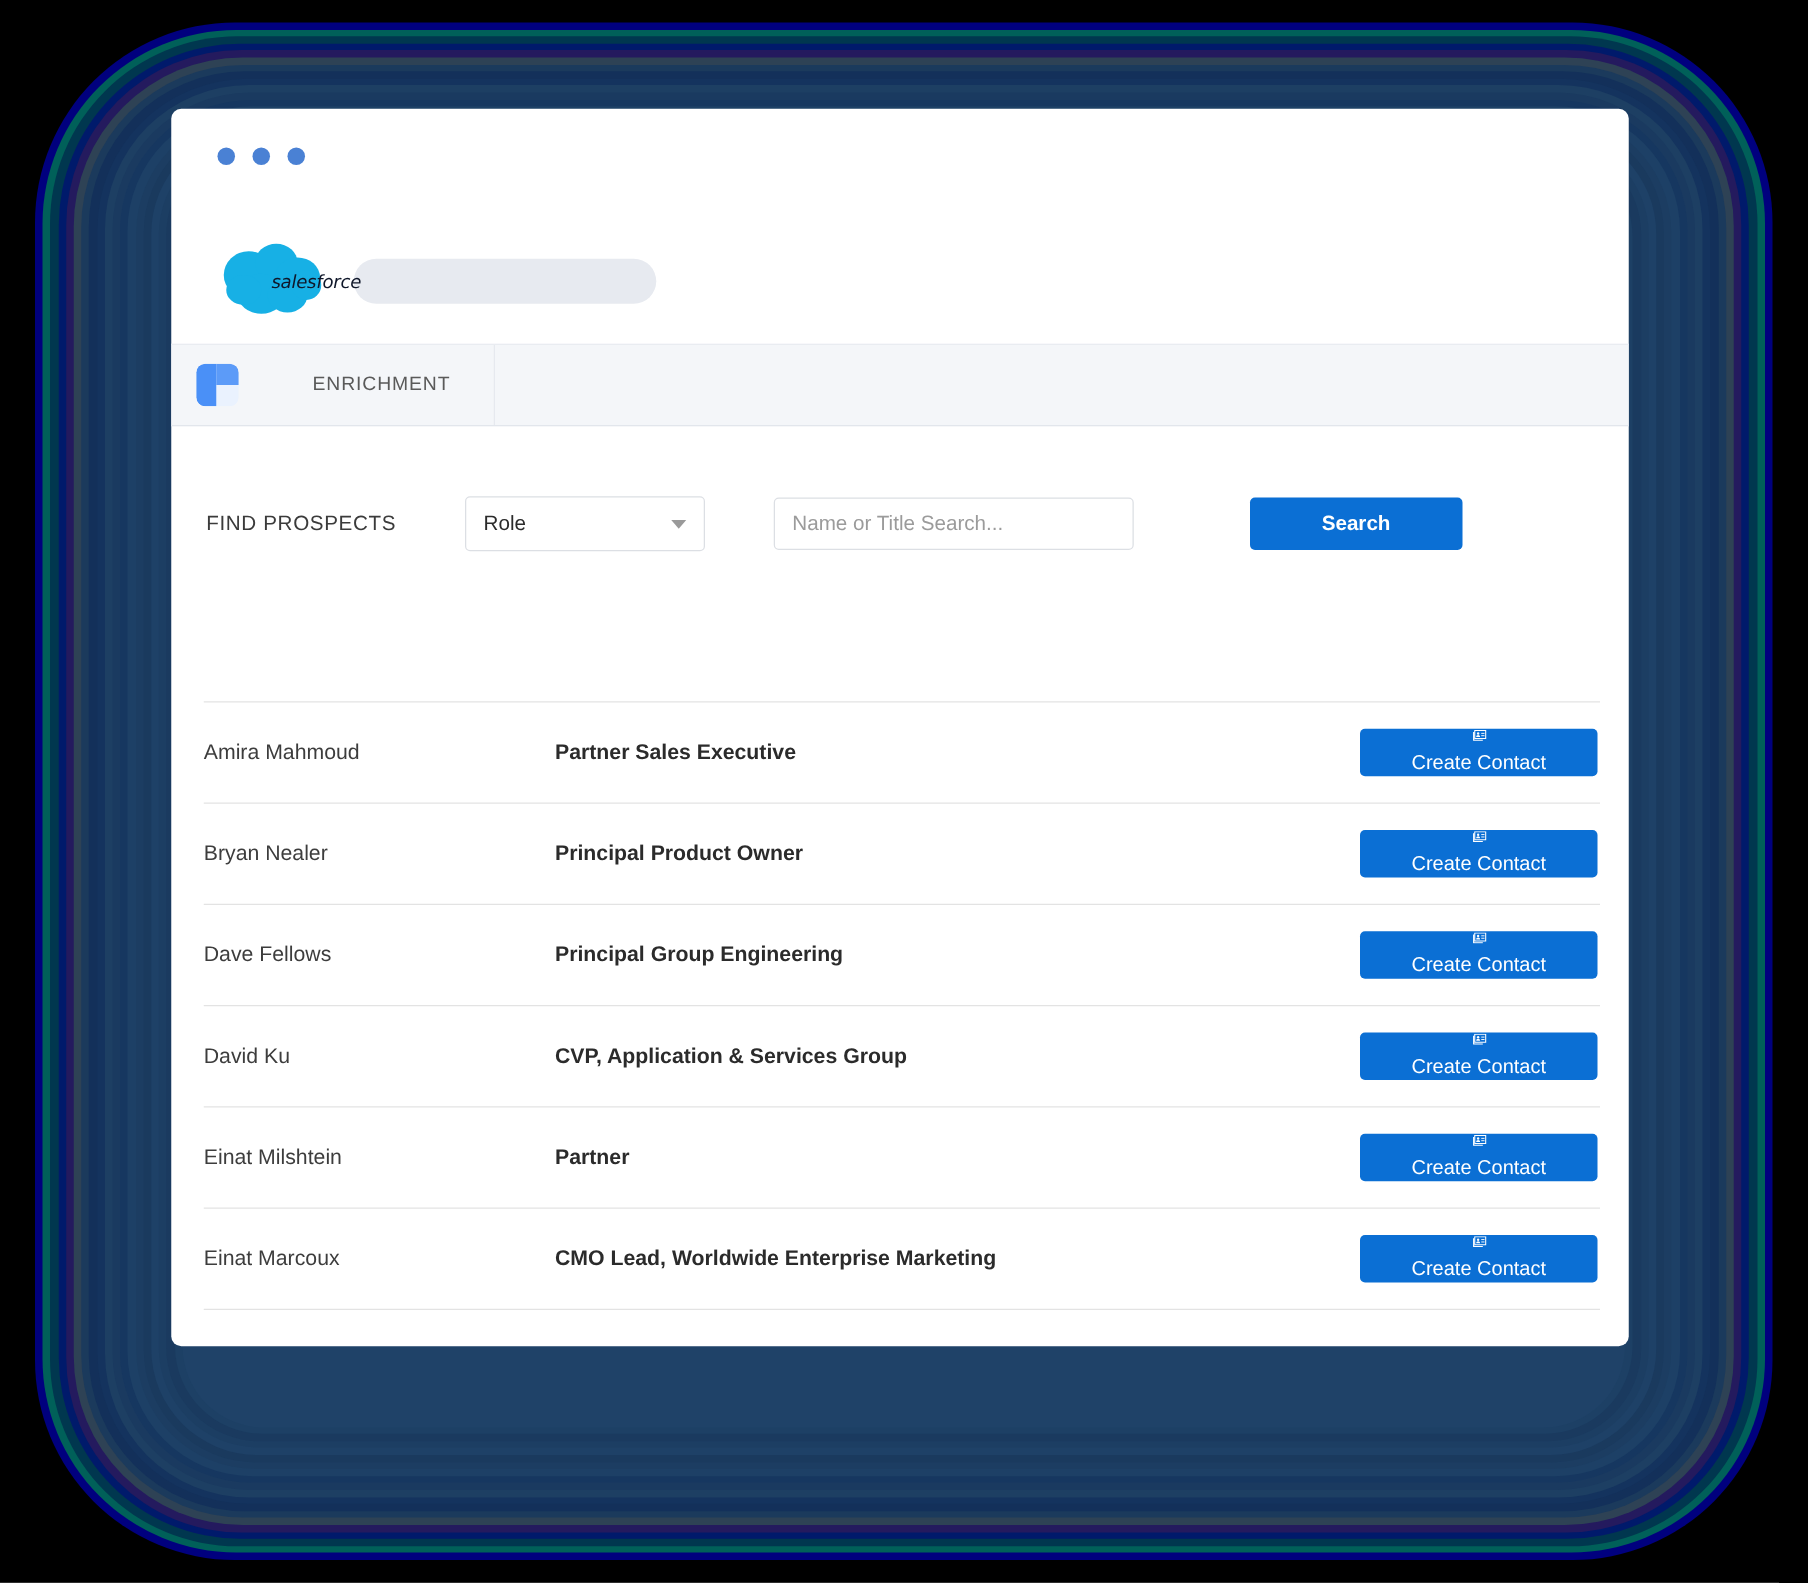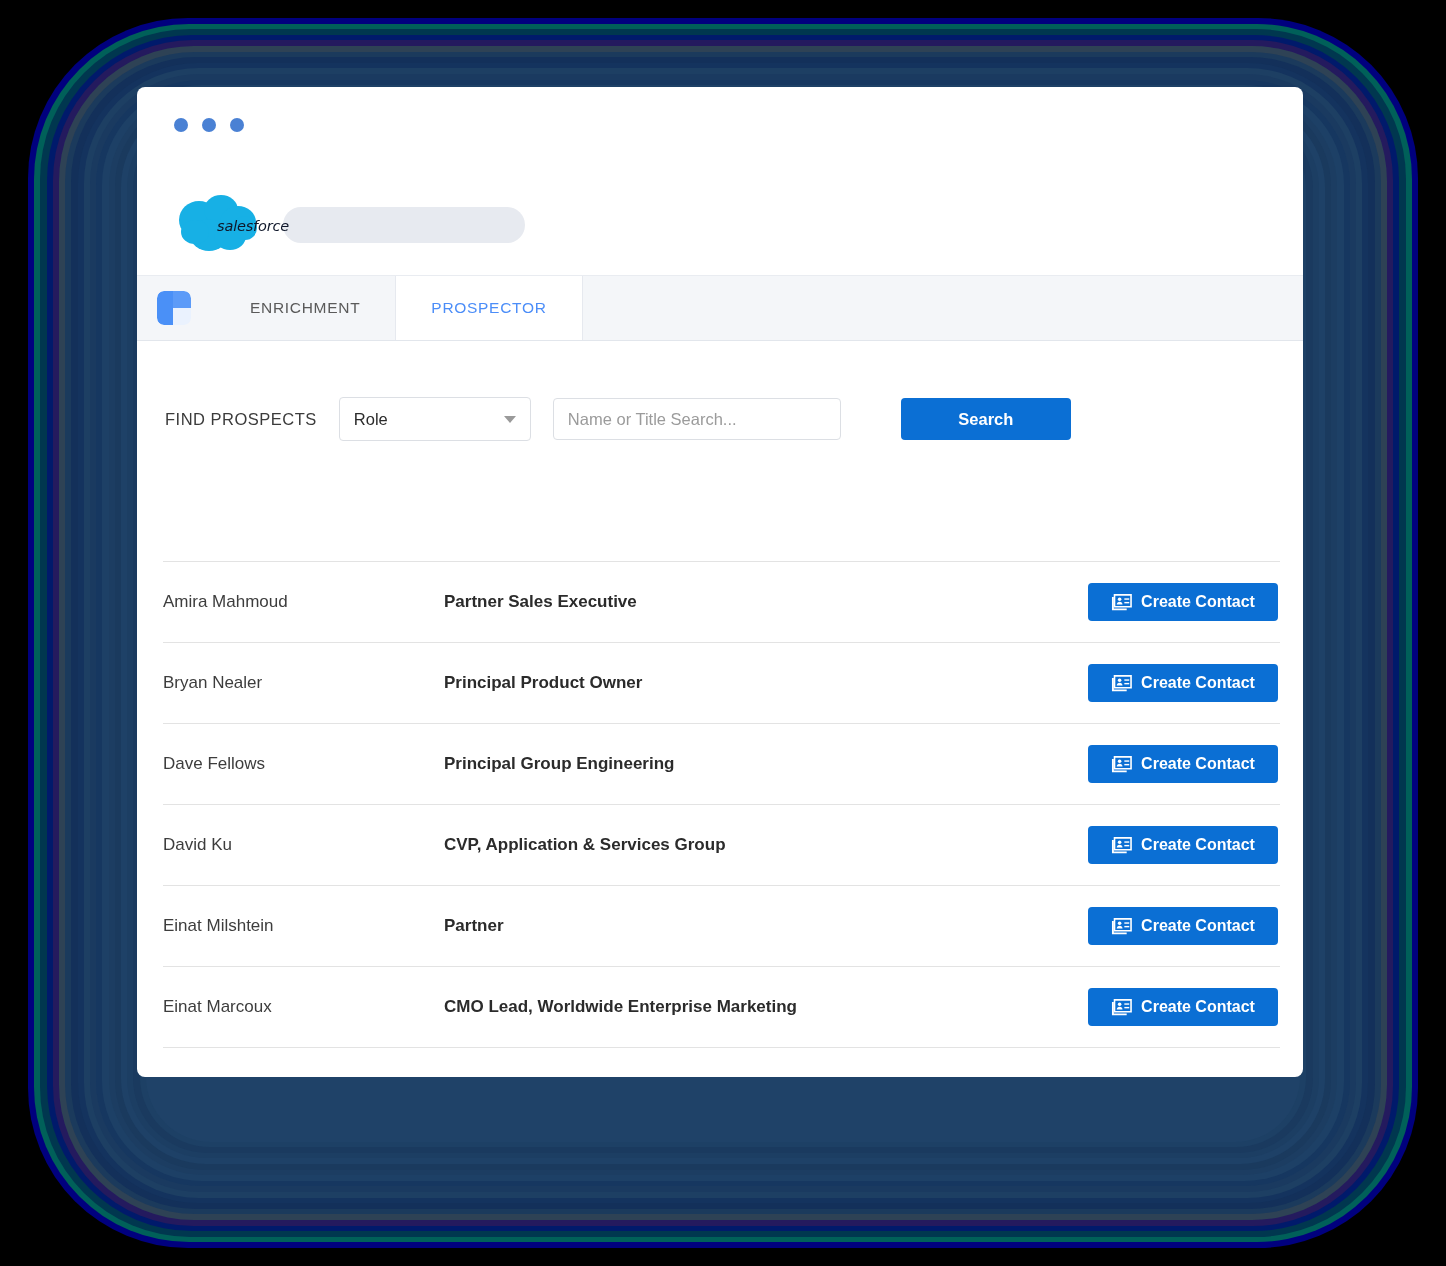--- a/index.html
+++ b/index.html
@@ -140,20 +140,21 @@
 
   
   .controls {
     position: absolute;
     left: 0;
     top: 252px;
     width: 100%;
     height: 160px;
     display: flex;
     align-items: center;
+    gap: 33px;
   }
   .find-label {
     margin-left: 28px;
     font-size: 16.5px;
     color: #3b3b3b;
     letter-spacing: 0.5px;
     white-space: nowrap;
   }
   .select {
     margin-left: 22px;
@@ -238,24 +239,25 @@
     height: 38px;
     background: #0b6fd4;
     color: #ffffff;
     border: none;
     border-radius: 4px;
     display: flex;
     align-items: center;
     justify-content: center;
     gap: 9px;
     font-size: 16px;
-    font-weight: bold;
+    font-weight: normal;
     cursor: pointer;
     font-family: "Liberation Sans", sans-serif;
     margin-right: 2px;
+    flex-direction: column;
   }
   .cc-ico { display: block; }
 </style>
 </head>
 <body>
 
 <div id="stage">
 
   <div id="rings">
       <div class="ring" style="left: 28px; top: 18px; width: 1390px; height: 1230px; background: rgb(0, 0, 126); border-radius: 160px; z-index: 1;"></div>
@@ -310,23 +312,20 @@
       <div class="tab with-logo">
         <svg class="applogo" viewBox="0 0 34 34" xmlns="http://www.w3.org/2000/svg">
           <rect x="0" y="0" width="34" height="34" rx="7" fill="#eaf2fe"></rect>
           <path d="M0 7a7 7 0 0 1 7-7h9v34H7a7 7 0 0 1-7-7z" fill="#4a90f7"></path>
           <path d="M16 0h11a7 7 0 0 1 7 7v10H16z" fill="#5c9bf8"></path>
         </svg>
       </div>
       <div class="tab">
         <span>ENRICHMENT</span>
       </div>
-      <div class="tab active">
-        <span>PROSPECTOR</span>
-      </div>
     </div>
 
     <div class="controls">
       <span class="find-label">FIND PROSPECTS</span>
 
       <div class="select">
         <span class="val">Role</span>
         <span class="caret"></span>
       </div>
 

